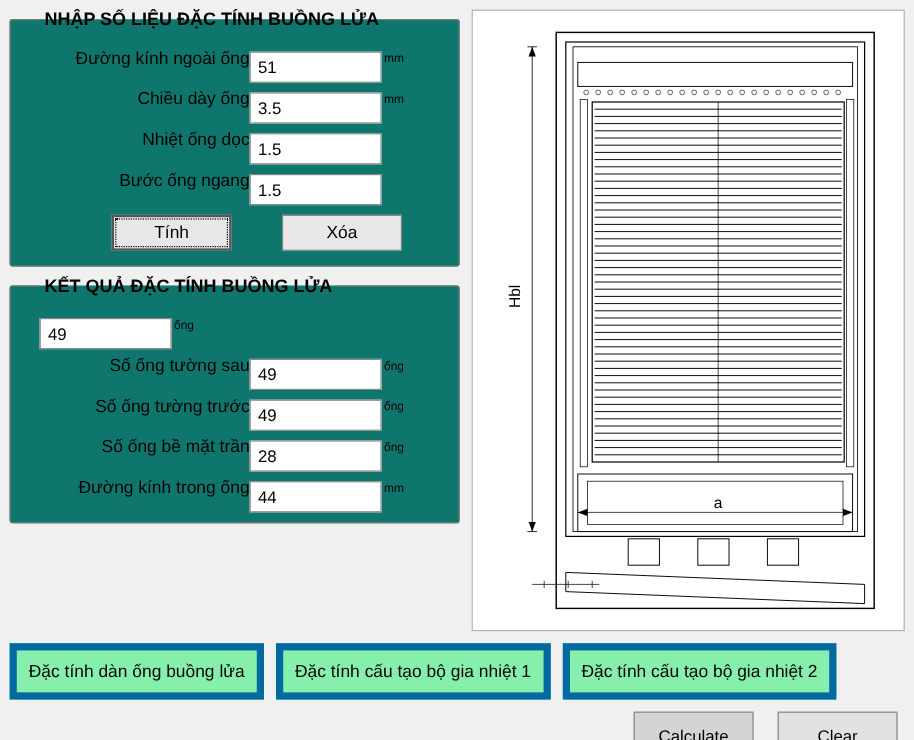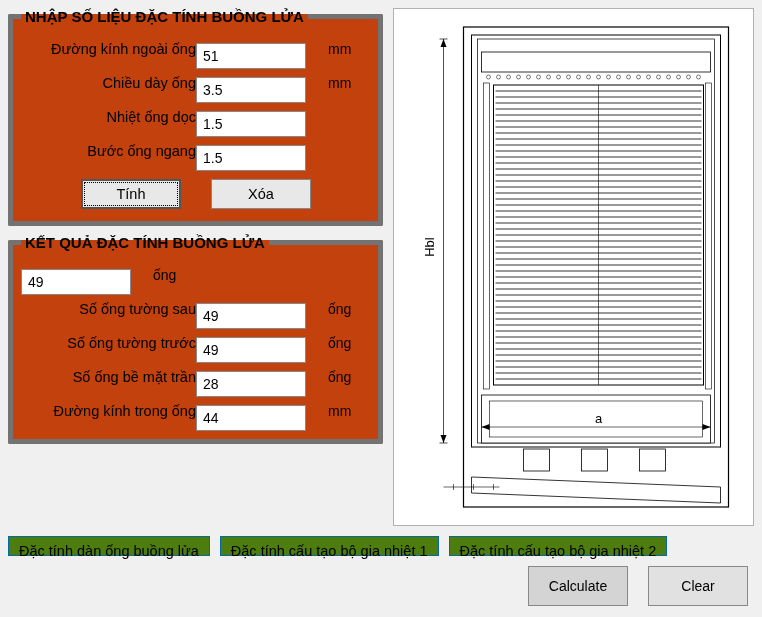--- a/index.html
+++ b/index.html
@@ -10,25 +10,25 @@
     font-size: 14px;
     background: #f0f0f0;
     width: 762px;
     height: 617px;
     overflow: hidden;
   }
   .main-row { display: flex; gap: 10px; }
   .left-col { width: 375px; display: flex; flex-direction: column; gap: 8px; }
   .right-col { flex: 1; }
   fieldset {
-    border: 5px solid #737373;
+    border: 1px solid #737373;
     border-radius: 2px;
-    padding: 4px 8px 8px 8px;
+    padding: 4px 8px 8px 24px;
     margin: 0;
-    background: #c2410c;
+    background: #0f766e;
   }
   legend {
     font-weight: bold;
     font-size: 15px;
     padding: 0 4px;
   }
   .form-row {
     display: flex;
     align-items: center;
     margin: 6px 0;
@@ -44,24 +44,24 @@
     width: 110px;
     height: 26px;
     border: 1px solid #888;
     background: #fff;
     padding: 2px 6px;
     font-size: 14px;
     font-family: Arial, sans-serif;
     margin-top: 14px;
   }
   .form-unit {
-    margin-left: 22px;
-    font-size: 14px;
-  }
-  .btn-row { display: flex; gap: 30px; padding: 8px 0 4px 60px; align-items: center; }
+    margin-left: 2px;
+    font-size: 10px;
+  }
+  .btn-row { display: flex; gap: 42px; padding: 8px 0 4px 60px; align-items: center; }
   .btn {
     min-width: 100px;
     height: 30px;
     background: #e8e8e8;
     border: 1px solid #888;
     font-size: 14.5px;
     font-family: Arial, sans-serif;
     cursor: pointer;
     padding: 2px 12px;
   }
@@ -76,27 +76,27 @@
     width: 100%;
     height: 518px;
     padding: 8px;
   }
   .bottom-tabs {
     display: flex;
     gap: 10px;
     margin-top: 10px;
   }
   .tab-btn {
-    background: #4d7c0f;
-    border: 1px solid #0369a1;
+    background: #86efac;
+    border: 6px solid #0369a1;
     font-size: 14.5px;
     font-family: Arial, sans-serif;
     cursor: pointer;
     padding: 6px 10px;
-    height: 20px;
+    height: 47px;
     white-space: nowrap;
   }
   .bottom-actions {
     display: flex;
     justify-content: flex-end;
     gap: 20px;
     margin-top: 10px;
     padding-right: 6px;
   }
   .action-btn {

